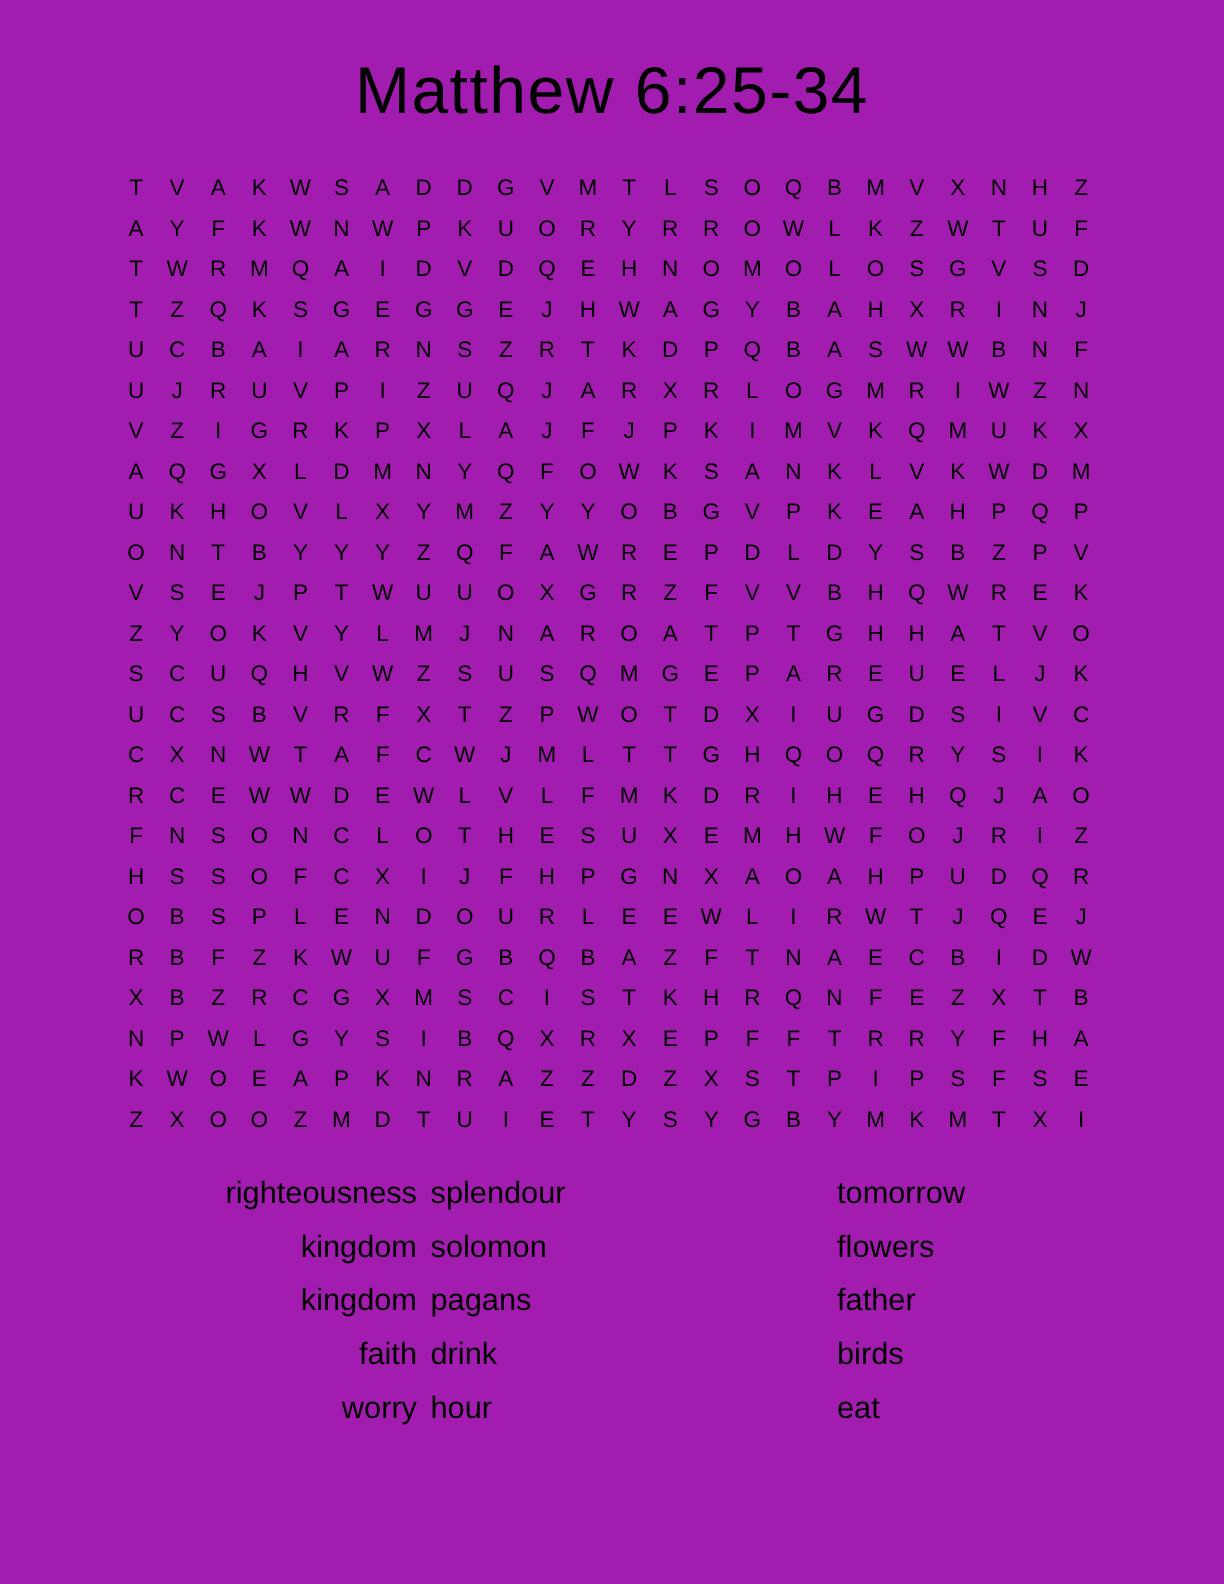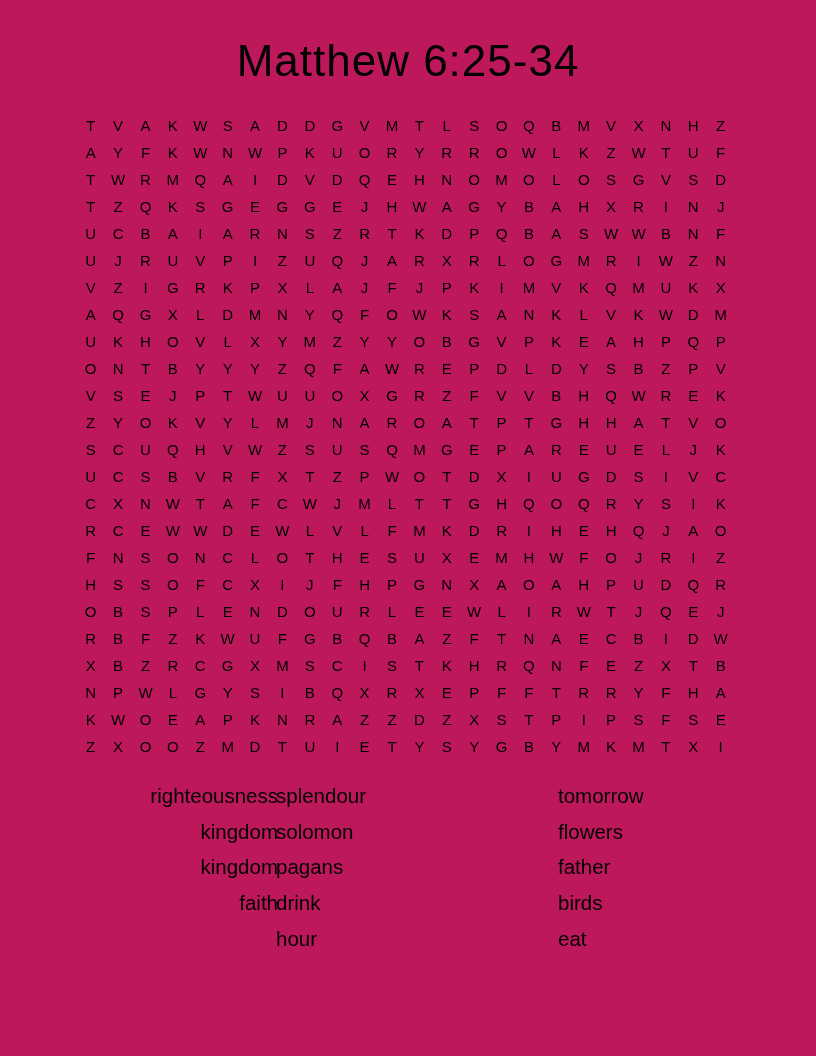--- a/index.html
+++ b/index.html
@@ -1,21 +1,21 @@
 <!DOCTYPE html>
 <html><head>
 <meta charset="utf-8">
 <style>
   * { margin: 0; padding: 0; box-sizing: border-box; }
   html, body { background: #ffffff; }
   .page {
     position: relative;
     width: 816px;
     height: 1056px;
-    background: #be185d;
+    background: #a21caf;
     font-family: "Liberation Sans", "DejaVu Sans", sans-serif;
     color: #000000;
     overflow: hidden;
   }
   .title {
     position: absolute;
     top: 36px;
     left: 0;
     width: 100%;
     text-align: center;
@@ -49,21 +49,21 @@
     top: 781px;
     left: 0;
     width: 100%;
   }
   .word-column {
     position: absolute;
     top: 0;
     width: 230px;
   }
   .word-column.col-0 { left: 48px; text-align: right; }
-  .word-column.col-1 { left: 276px; }
+  .word-column.col-1 { left: 287px; }
   .word-column.col-2 { left: 558px; }
   .word-item {
     height: 35.7px;
     font-size: 20.5px;
     line-height: 30px;
     color: #000000;
   }
 </style>
 </head>
 <body>
@@ -698,20 +698,21 @@
         <span class="grid-cell">I</span>
       </div>
     </div>
 
   <div class="word-list">
     <div class="word-column col-0">
         <div class="word-item">righteousness</div>
         <div class="word-item">kingdom</div>
         <div class="word-item">kingdom</div>
         <div class="word-item">faith</div>
+        <div class="word-item">worry</div>
       </div>
     <div class="word-column col-1">
         <div class="word-item">splendour</div>
         <div class="word-item">solomon</div>
         <div class="word-item">pagans</div>
         <div class="word-item">drink</div>
         <div class="word-item">hour</div>
       </div>
     <div class="word-column col-2">
         <div class="word-item">tomorrow</div>

